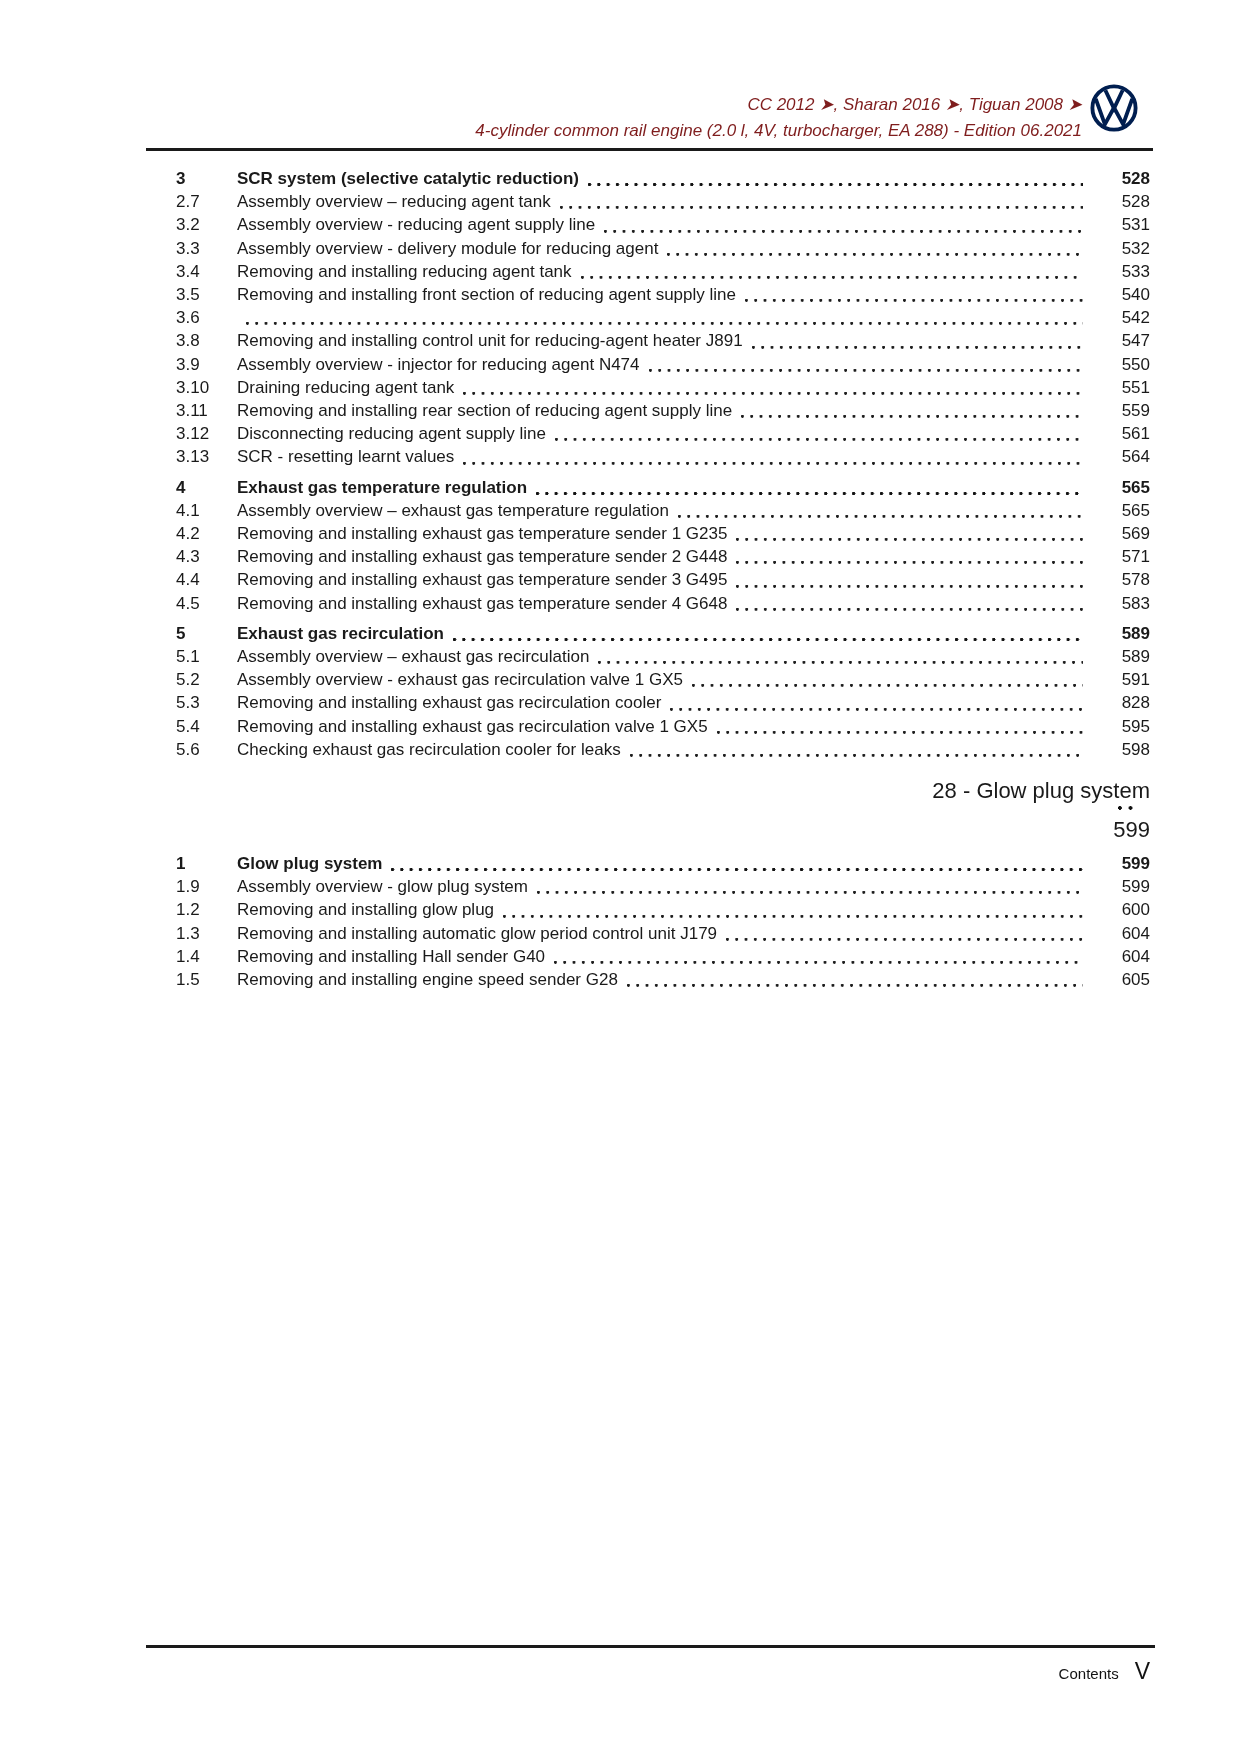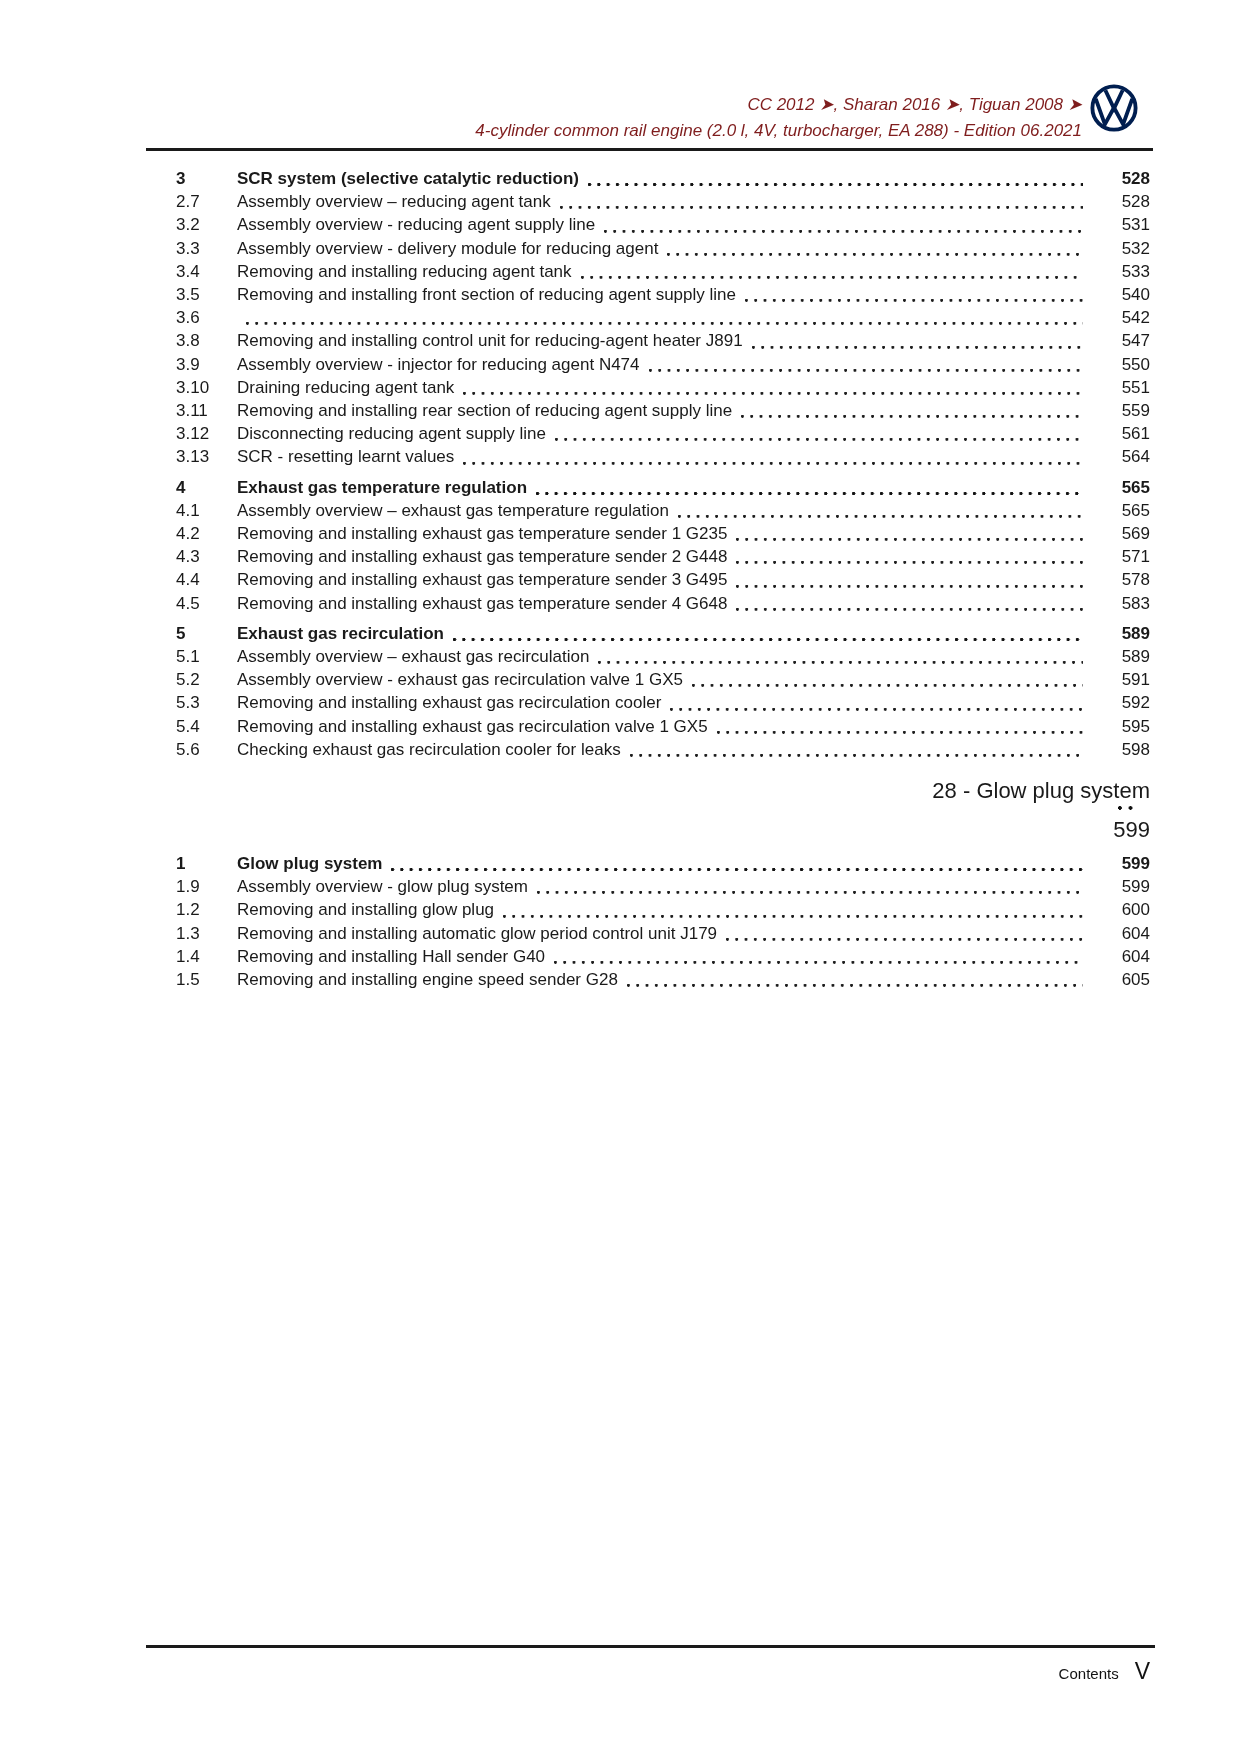--- a/index.html
+++ b/index.html
@@ -246,21 +246,21 @@
     <div class="row sub">
       <span class="num">5.2</span>
       <span class="title">Assembly overview - exhaust gas recirculation valve 1 GX5</span>
       <span class="leader"></span>
       <span class="page-num">591</span>
     </div>
     <div class="row sub">
       <span class="num">5.3</span>
       <span class="title">Removing and installing exhaust gas recirculation cooler</span>
       <span class="leader"></span>
-      <span class="page-num">592</span>
+      <span class="page-num">828</span>
     </div>
     <div class="row sub">
       <span class="num">5.4</span>
       <span class="title">Removing and installing exhaust gas recirculation valve 1 GX5</span>
       <span class="leader"></span>
       <span class="page-num">595</span>
     </div>
     <div class="row sub">
       <span class="num">5.6</span>
       <span class="title">Checking exhaust gas recirculation cooler for leaks</span>

